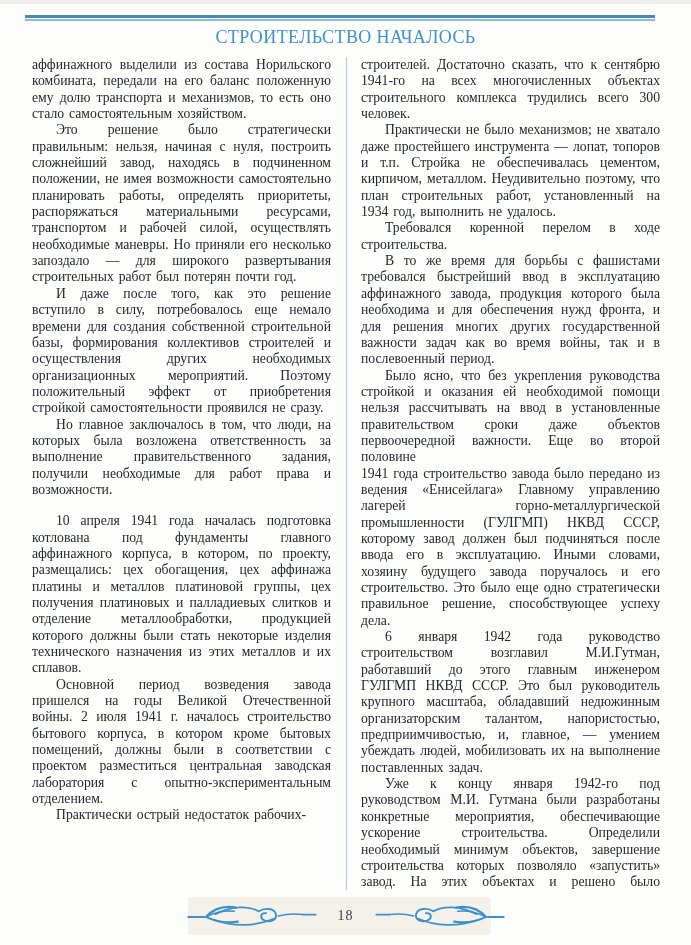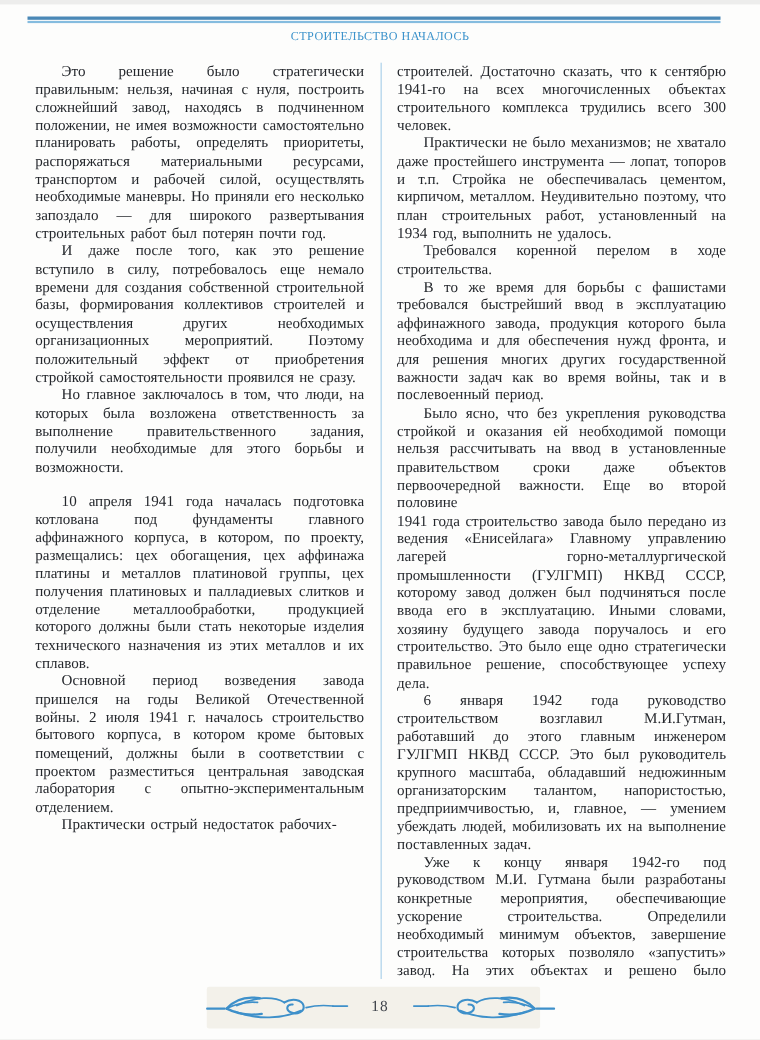--- a/index.html
+++ b/index.html
@@ -15,21 +15,21 @@
   .scan-edge{
     position:absolute;top:0;left:0;right:0;height:4px;
     background:#e3e3e1;opacity:.6;
   }
   .top-border{position:absolute;left:25px;right:36px;top:15px;}
   .top-border .bar-dark{height:3px;background:#4a88b6;}
   .top-border .bar-light{height:2px;background:#85bcdf;margin-top:1px;}
   .page-title{
     position:absolute;top:27px;left:0;right:0;
     text-align:center;
-    font-size:11px;letter-spacing:.4px;
+    font-size:18px;letter-spacing:.4px;
     color:#3d93cb;
     font-weight:normal;
   }
   .columns{
     position:absolute;top:57px;left:32px;width:628px;bottom:54px;
     display:flex;gap:30px;overflow:hidden;
   }
   .col{flex:1 1 0;min-width:0;}
   .col p{
     margin:0;
@@ -69,23 +69,24 @@
 
   <div class="top-border">
     <div class="bar-dark"></div>
     <div class="bar-light"></div>
   </div>
 
   <div class="page-title">СТРОИТЕЛЬСТВО НАЧАЛОСЬ</div>
 
   <div class="columns">
     <div class="col">
+        <p class="no-indent">аффинажного выделили из состава Норильского комбината, передали на его баланс положенную ему долю транспорта и механизмов, то есть оно стало самостоятельным хозяйством.</p>
         <p>Это решение было стратегически правильным: нельзя, начиная с нуля, построить сложнейший завод, находясь в подчиненном положении, не имея возможности самостоятельно планировать работы, определять приоритеты, распоряжаться материальными ресурсами, транспортом и рабочей силой, осуществлять необходимые маневры. Но приняли его несколько запоздало — для широкого развертывания строительных работ был потерян почти год.</p>
         <p>И даже после того, как это решение вступило в силу, потребовалось еще немало времени для создания собственной строительной базы, формирования коллективов строителей и осуществления других необходимых организационных мероприятий. Поэтому положительный эффект от приобретения стройкой самостоятельности проявился не сразу.</p>
-        <p>Но главное заключалось в том, что люди, на которых была возложена ответственность за выполнение правительственного задания, получили необходимые для этого борьбы и возможности.</p>
+        <p>Но главное заключалось в том, что люди, на которых была возложена ответственность за выполнение правительственного задания, получили необходимые для работ права и возможности.</p>
         <p class="gap-before">10 апреля 1941 года началась подготовка котлована под фундаменты главного аффинажного корпуса, в котором, по проекту, размещались: цех обогащения, цех аффинажа платины и металлов платиновой группы, цех получения платиновых и палладиевых слитков и отделение металлообработки, продукцией которого должны были стать некоторые изделия технического назначения из этих металлов и их сплавов.</p>
         <p>Основной период возведения завода пришелся на годы Великой Отечественной войны. 2 июля 1941 г. началось строительство бытового корпуса, в котором кроме бытовых помещений, должны были в соответствии с проектом разместиться центральная заводская лаборатория с опытно-экспериментальным отделением.</p>
         <p>Практически острый недостаток рабочих-</p>
       </div>
     <div class="col">
         <p class="no-indent">строителей. Достаточно сказать, что к сентябрю 1941-го на всех многочисленных объектах строительного комплекса трудились всего 300 человек.</p>
         <p>Практически не было механизмов; не хватало даже простейшего инструмента — лопат, топоров и т.п. Стройка не обеспечивалась цементом, кирпичом, металлом. Неудивительно поэтому, что план строительных работ, установленный на 1934 год, выполнить не удалось.</p>
         <p>Требовался коренной перелом в ходе строительства.</p>
         <p>В то же время для борьбы с фашистами требовался быстрейший ввод в эксплуатацию аффинажного завода, продукция которого была необходима и для обеспечения нужд фронта, и для решения многих других государственной важности задач как во время войны, так и в послевоенный период.</p>
         <p>Было ясно, что без укрепления руководства стройкой и оказания ей необходимой помощи нельзя рассчитывать на ввод в установленные правительством сроки даже объектов первоочередной важности. Еще во второй половине</p>

